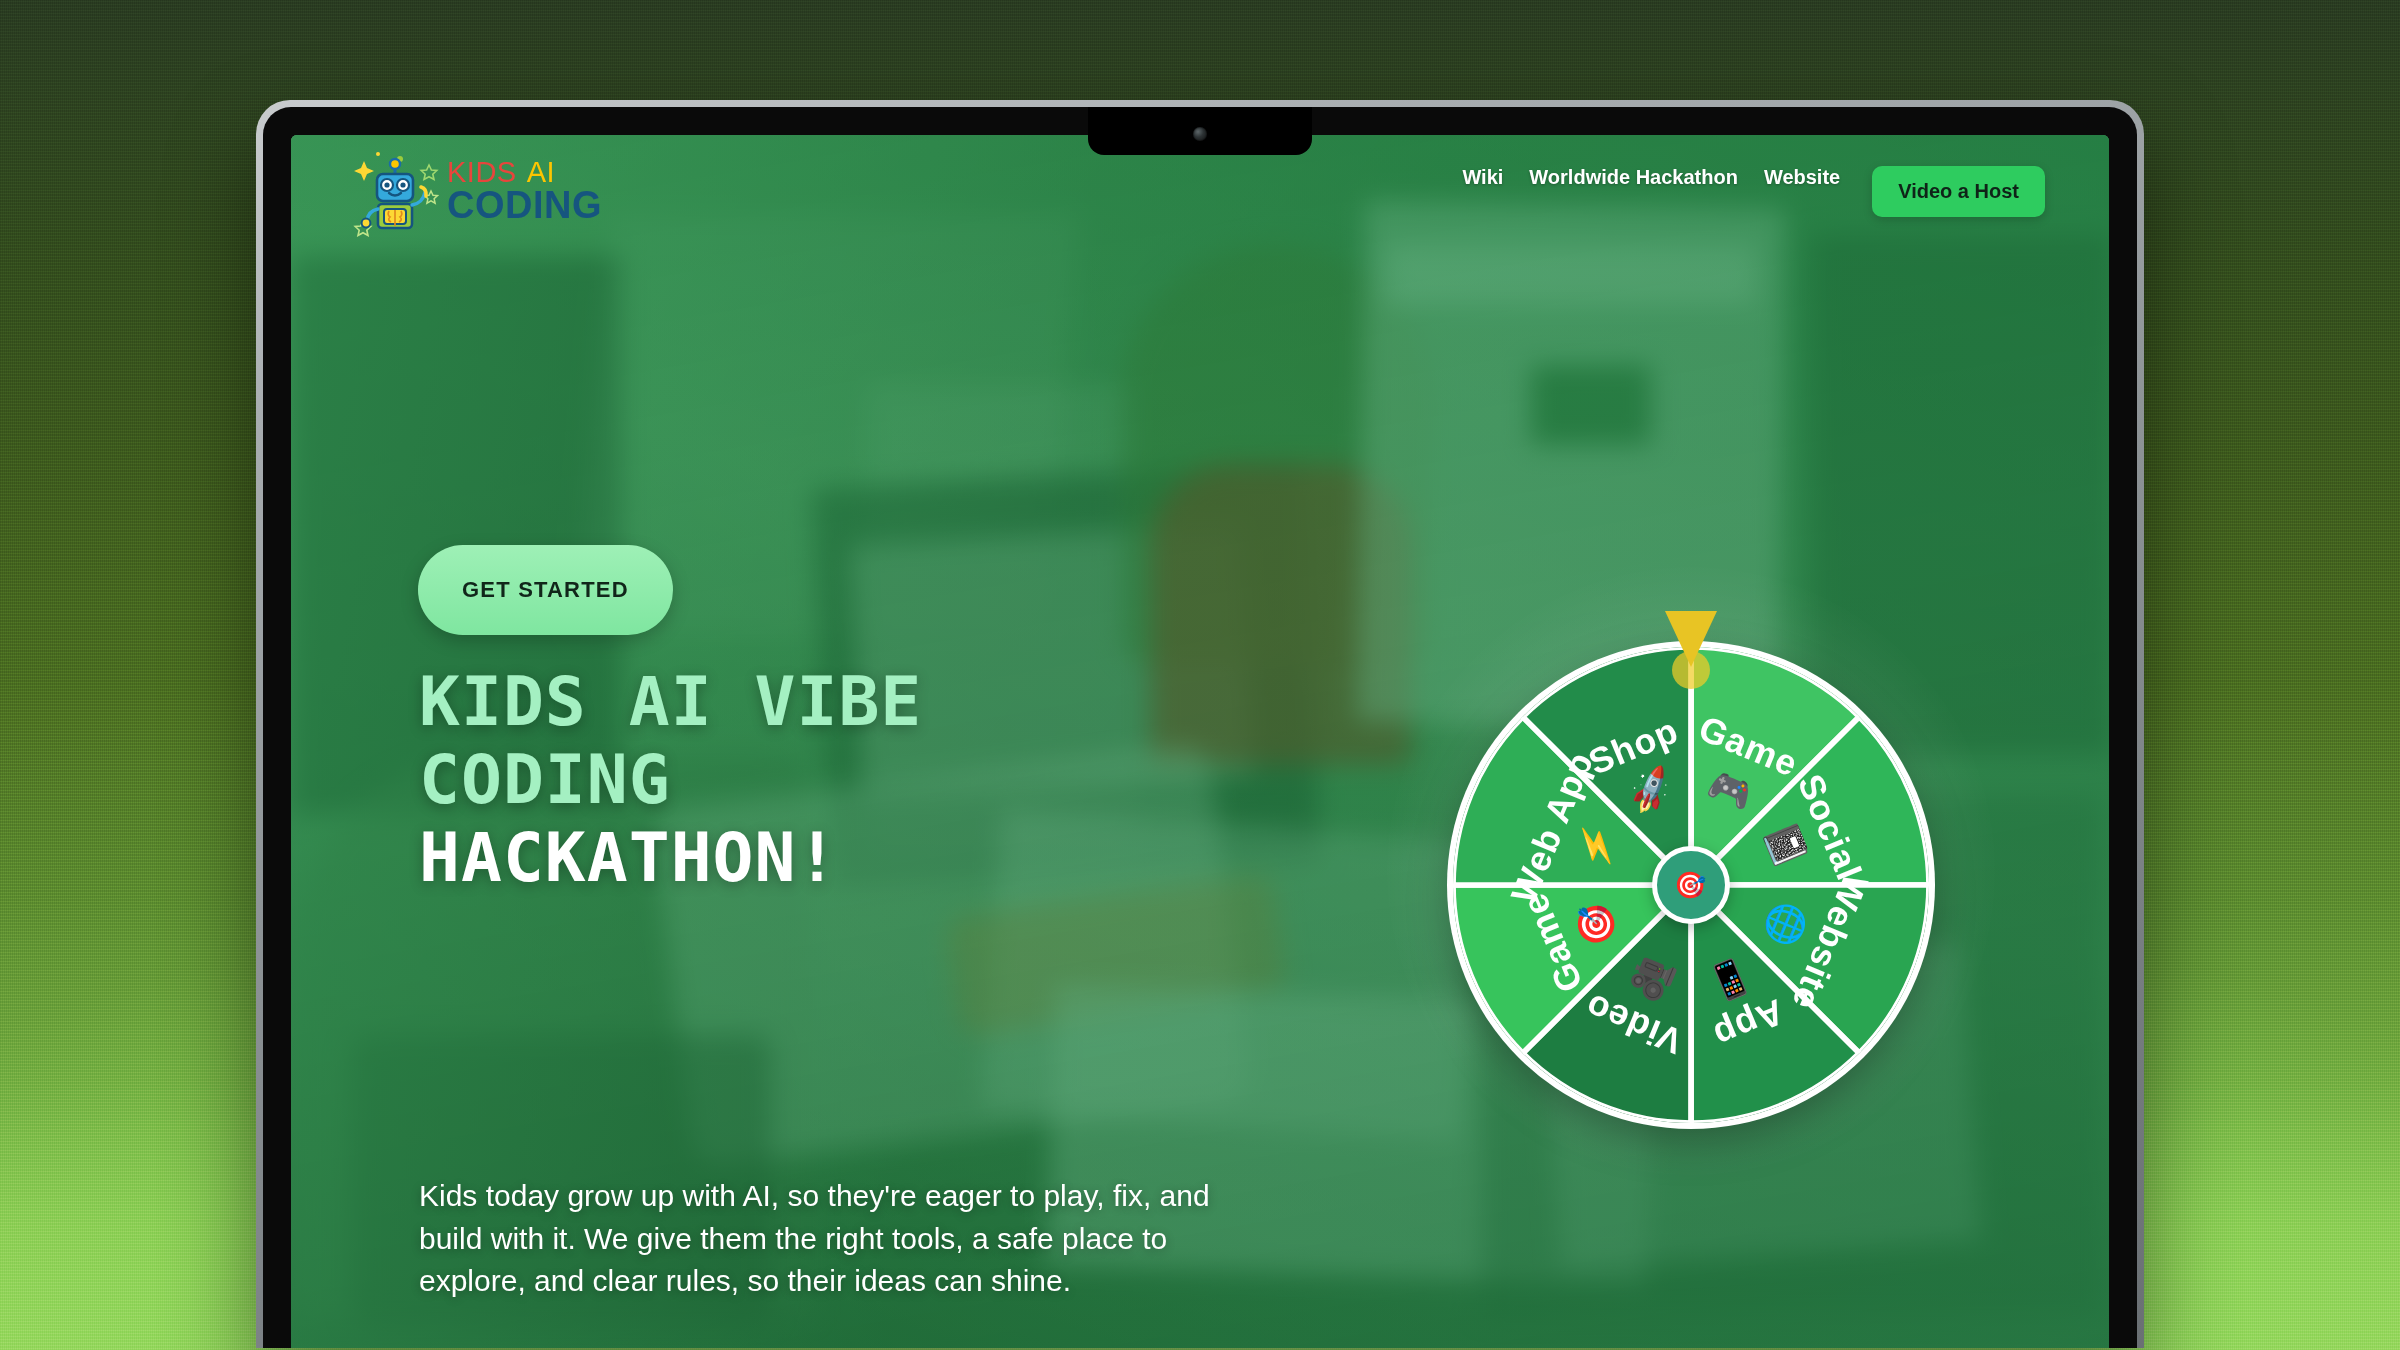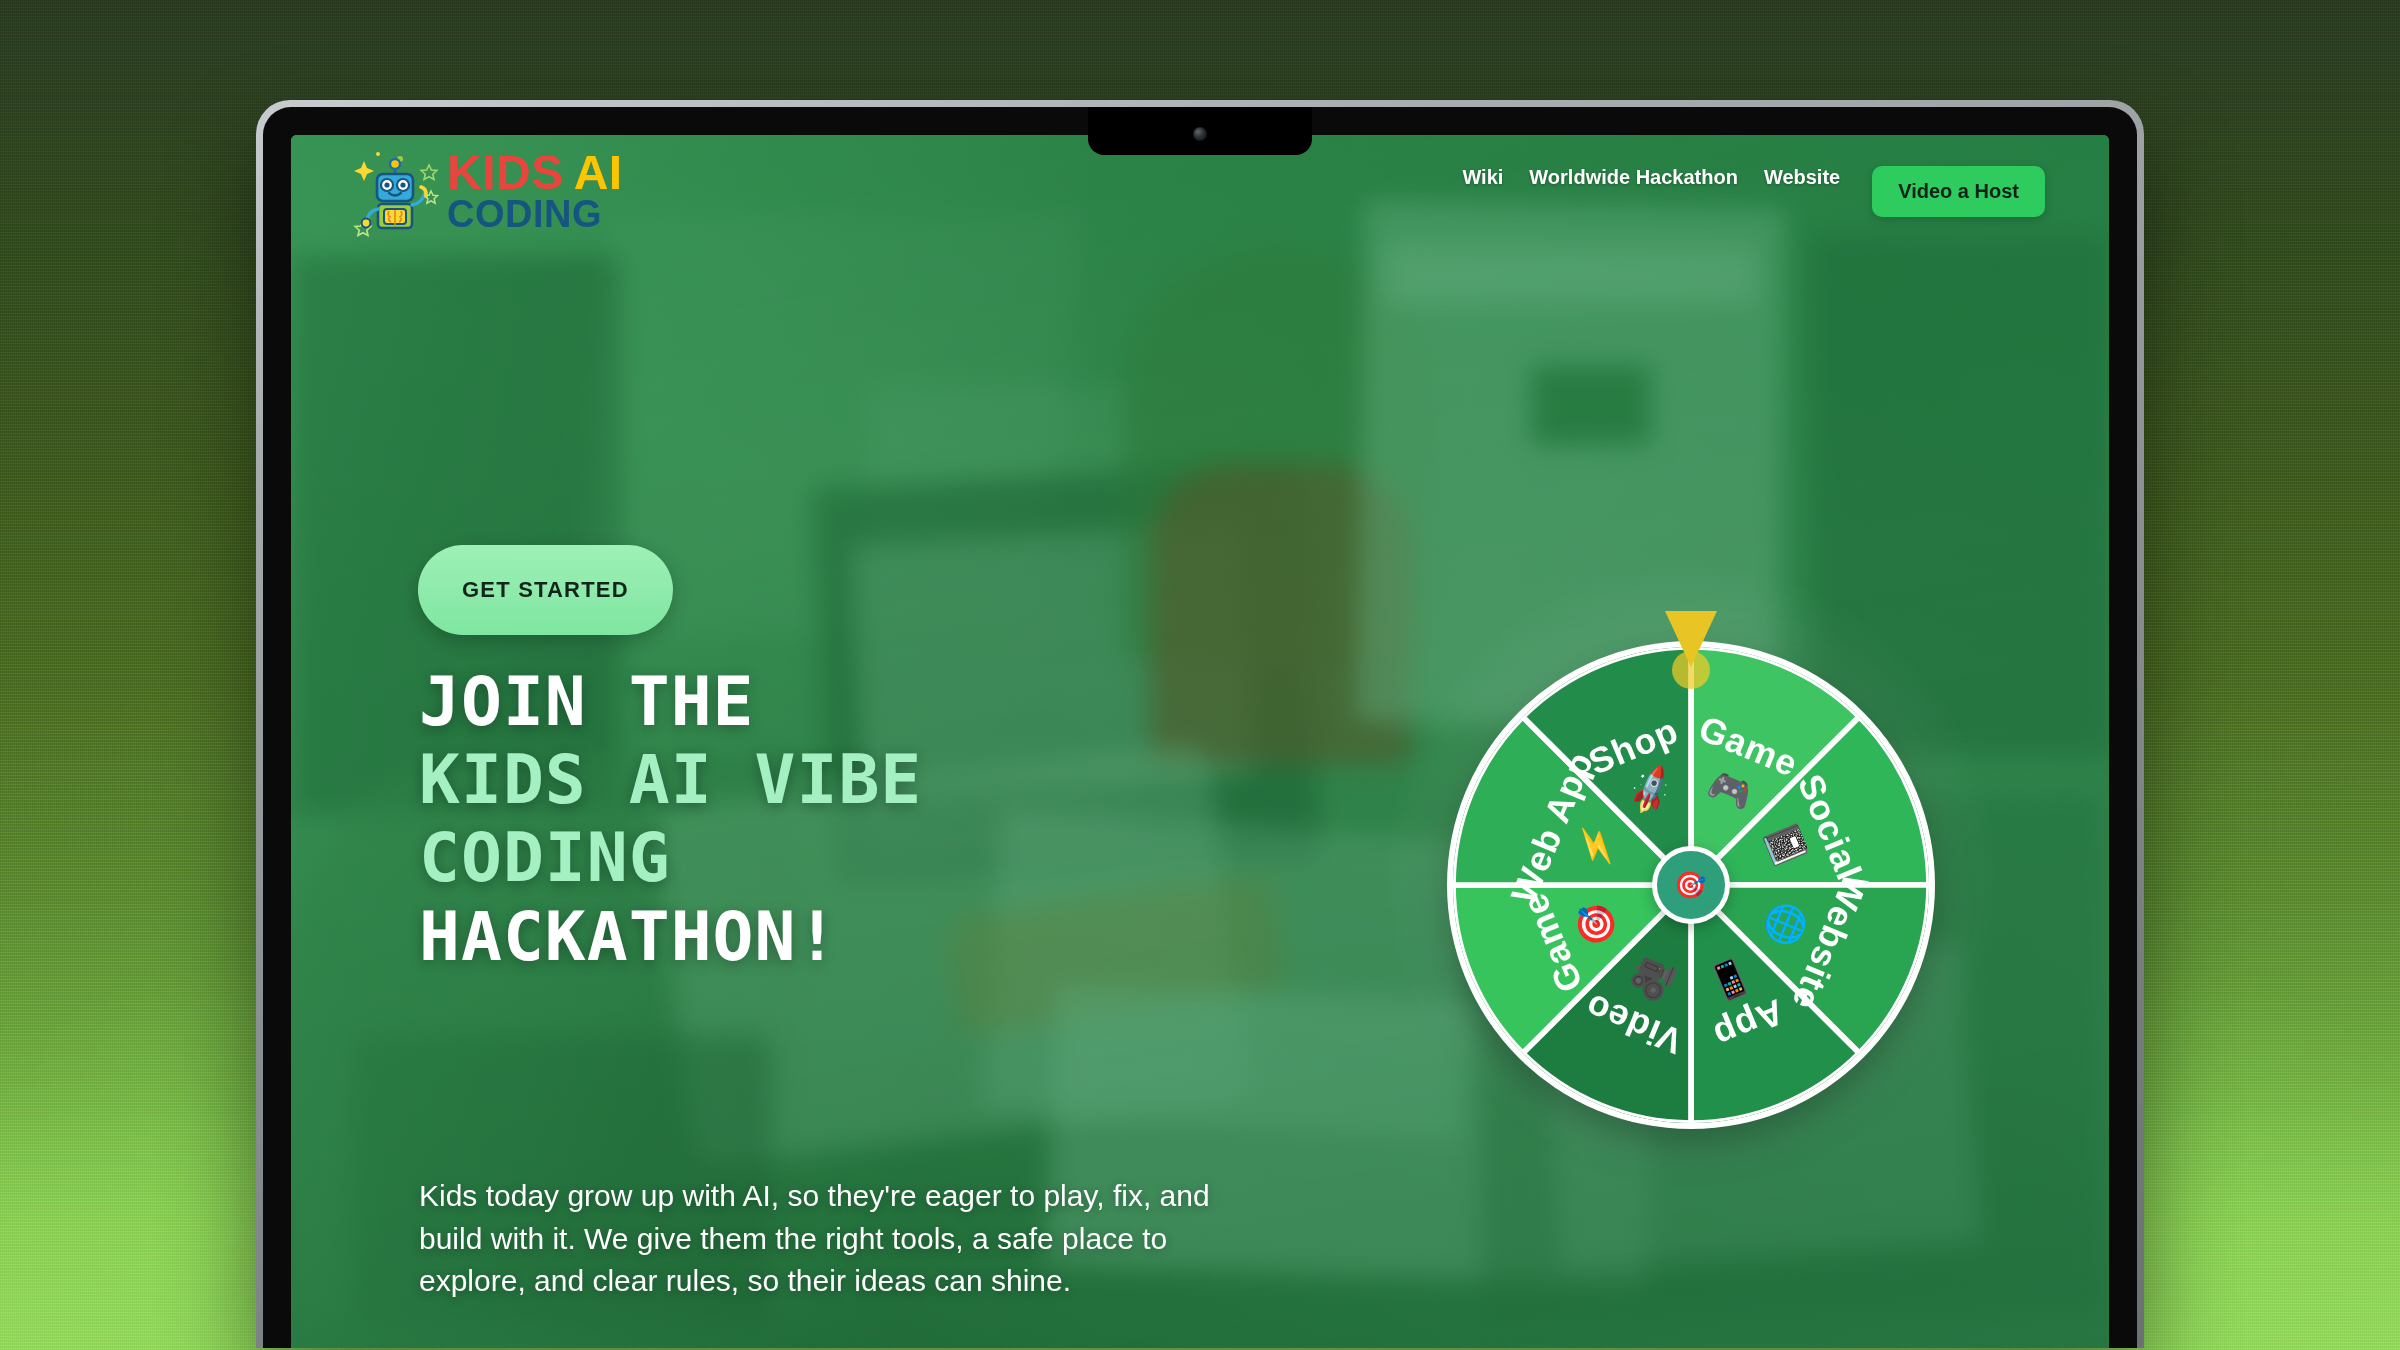--- a/index.html
+++ b/index.html
@@ -113,21 +113,21 @@
     position:absolute; top:0; left:0; right:0;
     height:112px;
     display:flex; align-items:center; justify-content:space-between;
     padding:0 64px 0 60px;
     z-index:30;
   }
 
   .logo { display:flex; align-items:center; gap:4px; position:relative; }
   .logo-mark { width:92px; height:92px; position:relative; flex:0 0 auto; }
   .logo-words { display:flex; flex-direction:column; line-height:.96; }
-  .logo-row1 { font-size:48px; font-weight:700; letter-spacing:.5px; white-space:nowrap; }
+  .logo-row1 { font-size:29px; font-weight:400; letter-spacing:.5px; white-space:nowrap; }
   .logo-row2 { font-size:38px; font-weight:800; letter-spacing:.5px; white-space:nowrap; }
   .lw-kids { color:#e8453c; }
   .lw-ai   { color:#fdc500; margin-left:10px; }
   .lw-cod  { color:#16557f; }
 
   .nav { display:flex; gap:26px; }
   .nav-link {
     color:#ffffff; font-size:20px; font-weight:700;
     text-decoration:none; white-space:nowrap;
     text-shadow:0 1px 3px rgba(0,0,0,.30);
@@ -326,21 +326,20 @@
           <a class="nav-link" href="#">Website</a>
           <button class="host-btn">Video a Host</button>
         </nav>
       </header>
 
       <section class="hero">
 
         <button class="get-started">GET STARTED</button>
 
         <h1 class="headline">
-          <span class="hl-white">JOIN THE</span>
           <span class="hl-green">KIDS AI VIBE</span>
           <span class="hl-green">CODING</span>
           <span class="hl-white">HACKATHON!</span>
         </h1>
 
         <p class="lede">Kids today grow up with AI, so they're eager to play, fix, and build with it. We give them the right tools, a safe place to explore, and clear rules, so their ideas can shine.</p>
 
         <div class="wheel-wrap">
           <div class="wheel-glow"></div>
 

